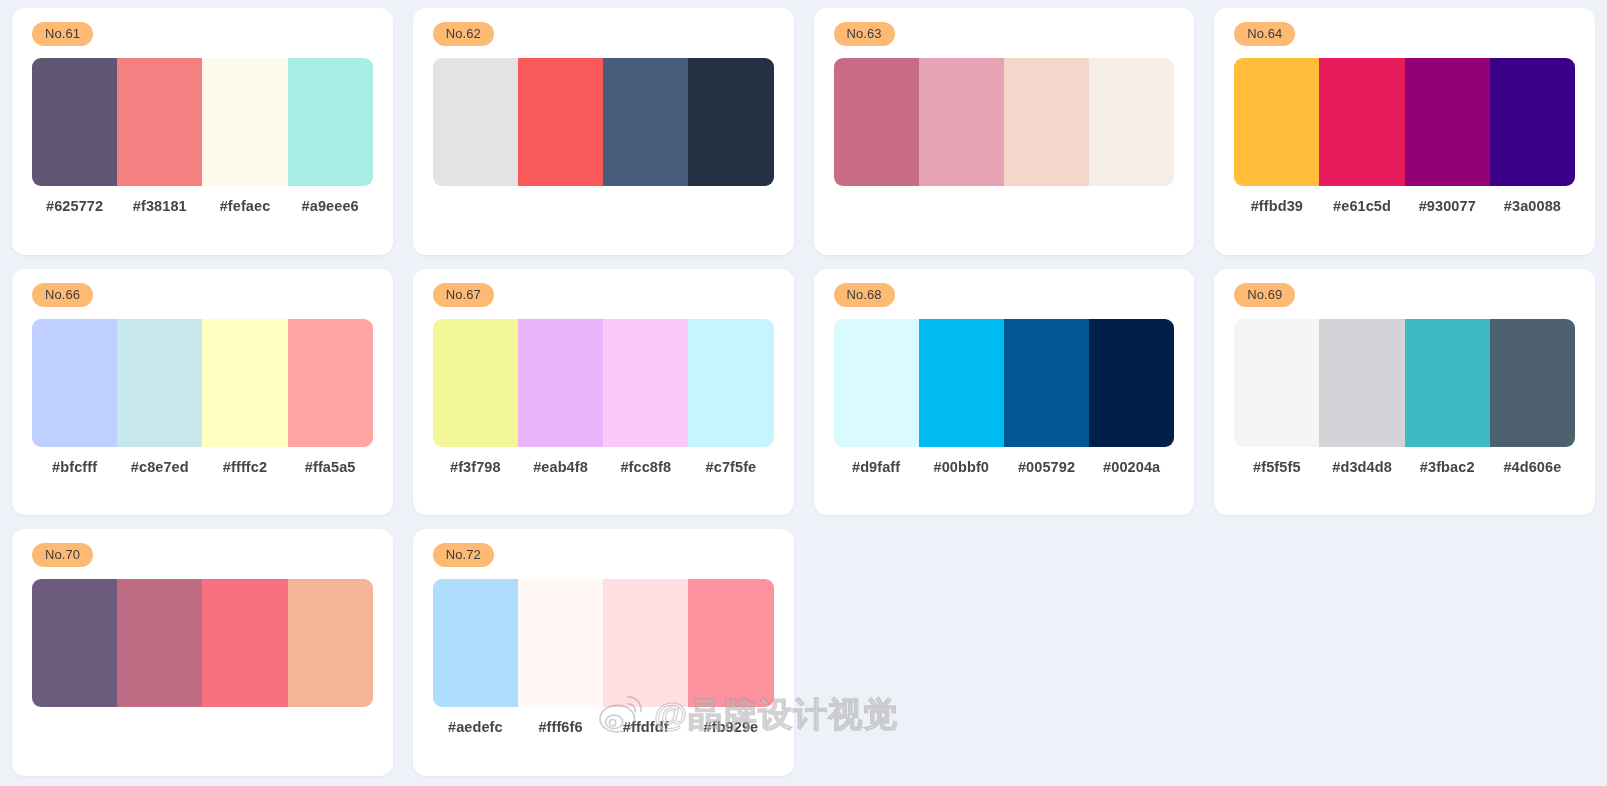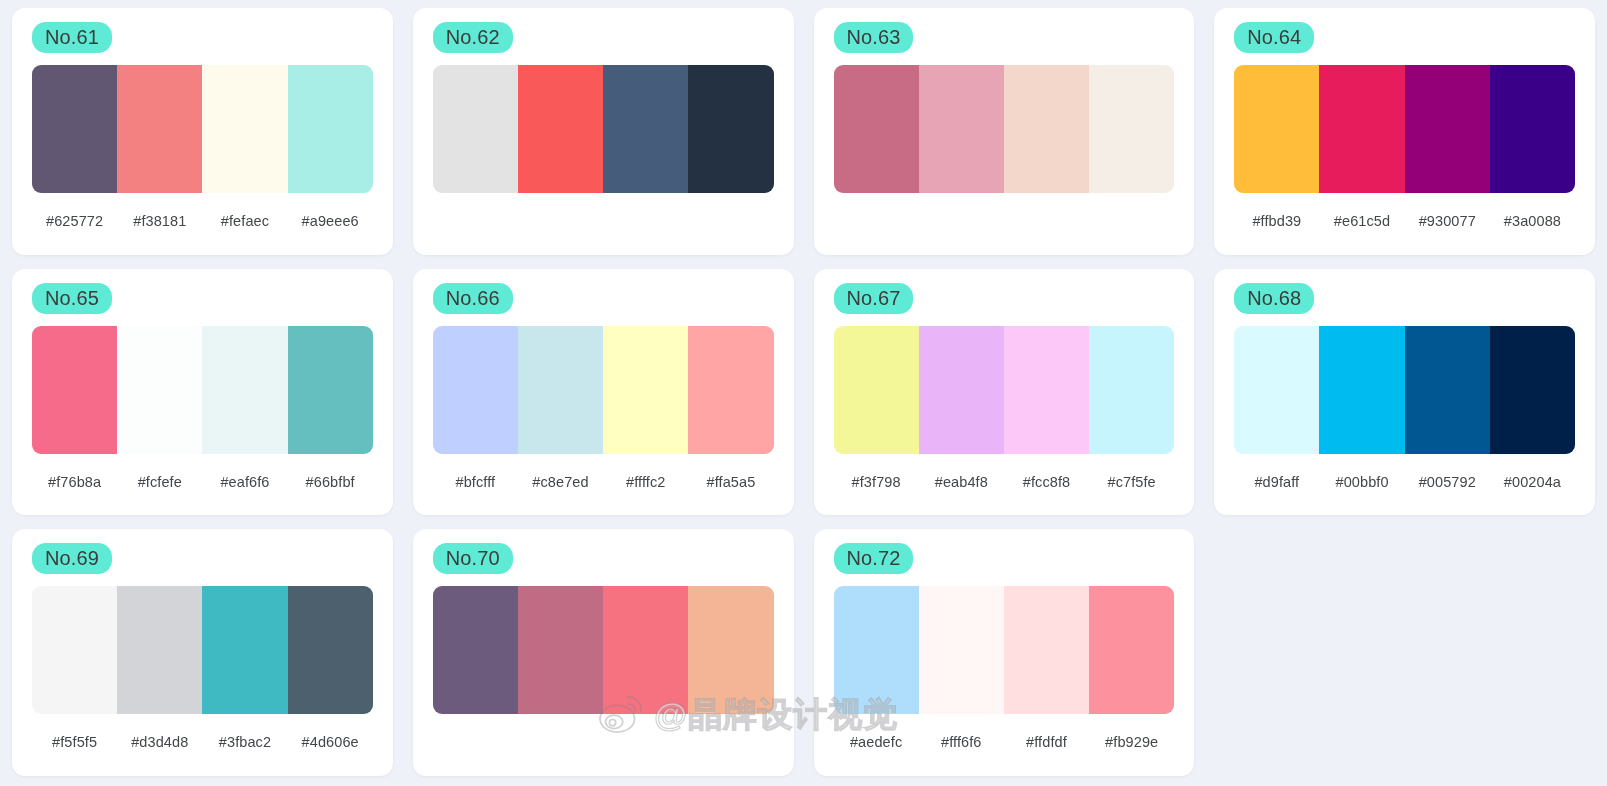--- a/index.html
+++ b/index.html
@@ -33,45 +33,46 @@
     padding: 14px 20px 8px 20px;
     box-sizing: border-box;
     display: flex;
     flex-direction: column;
     position: relative;
   }
 
   .card-badge {
     display: inline-block;
     align-self: flex-start;
-    background: #5eead4;
+    background: #fdba74;
     color: #3c3c3c;
     border-radius: 14px;
     padding: 5px 13px 6px 13px;
-    font-size: 20px;
+    font-size: 13px;
     line-height: 1;
     letter-spacing: .1px;
   }
 
   .swatches {
     margin-top: 12px;
     display: flex;
     border-radius: 9px;
     overflow: hidden;
     height: 128px;
     flex: none;
   }
 
   .swatch {
     flex: 1 1 25%;
   }
 
   .labels {
     display: flex;
-    margin-top: 20px;
+    margin-top: 12px;
+    font-weight: bold;
   }
 
   .label {
     flex: 1 1 25%;
     text-align: center;
     font-size: 14.5px;
     color: #43464b;
     letter-spacing: .1px;
   }
 
@@ -145,35 +146,20 @@
         <div class="swatch" style="background: rgb(255, 189, 57);"></div>
         <div class="swatch" style="background: rgb(230, 28, 93);"></div>
         <div class="swatch" style="background: rgb(147, 0, 119);"></div>
         <div class="swatch" style="background: rgb(58, 0, 136);"></div>
       </div>
       <div class="labels">
         <div class="label">#ffbd39</div>
         <div class="label">#e61c5d</div>
         <div class="label">#930077</div>
         <div class="label">#3a0088</div>
-      </div>
-    </div>
-    <div class="card">
-      <div class="card-badge">No.65</div>
-      <div class="swatches">
-        <div class="swatch" style="background: rgb(247, 107, 138);"></div>
-        <div class="swatch" style="background: rgb(252, 254, 254);"></div>
-        <div class="swatch" style="background: rgb(234, 246, 246);"></div>
-        <div class="swatch" style="background: rgb(102, 191, 191);"></div>
-      </div>
-      <div class="labels">
-        <div class="label">#f76b8a</div>
-        <div class="label">#fcfefe</div>
-        <div class="label">#eaf6f6</div>
-        <div class="label">#66bfbf</div>
       </div>
     </div>
     <div class="card">
       <div class="card-badge">No.66</div>
       <div class="swatches">
         <div class="swatch" style="background: rgb(191, 207, 255);"></div>
         <div class="swatch" style="background: rgb(200, 231, 237);"></div>
         <div class="swatch" style="background: rgb(255, 255, 194);"></div>
         <div class="swatch" style="background: rgb(255, 165, 165);"></div>
       </div>

